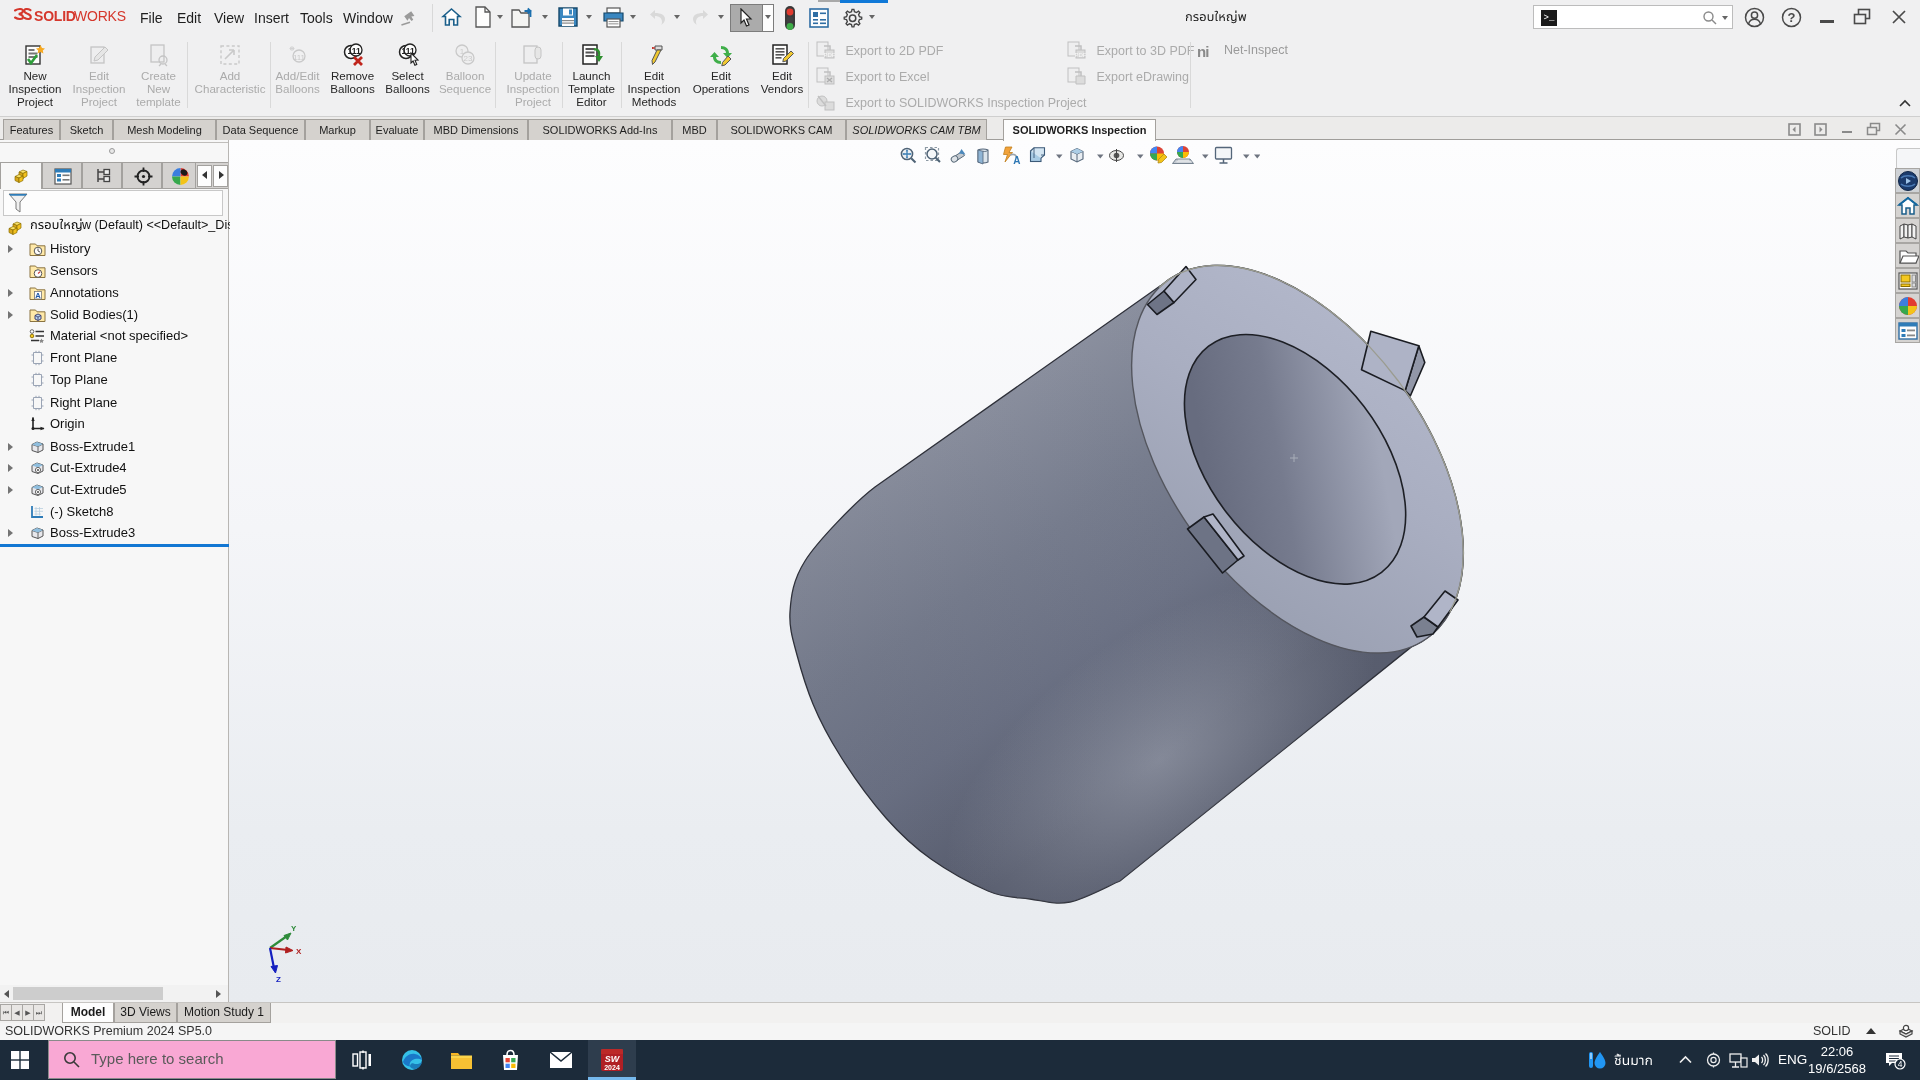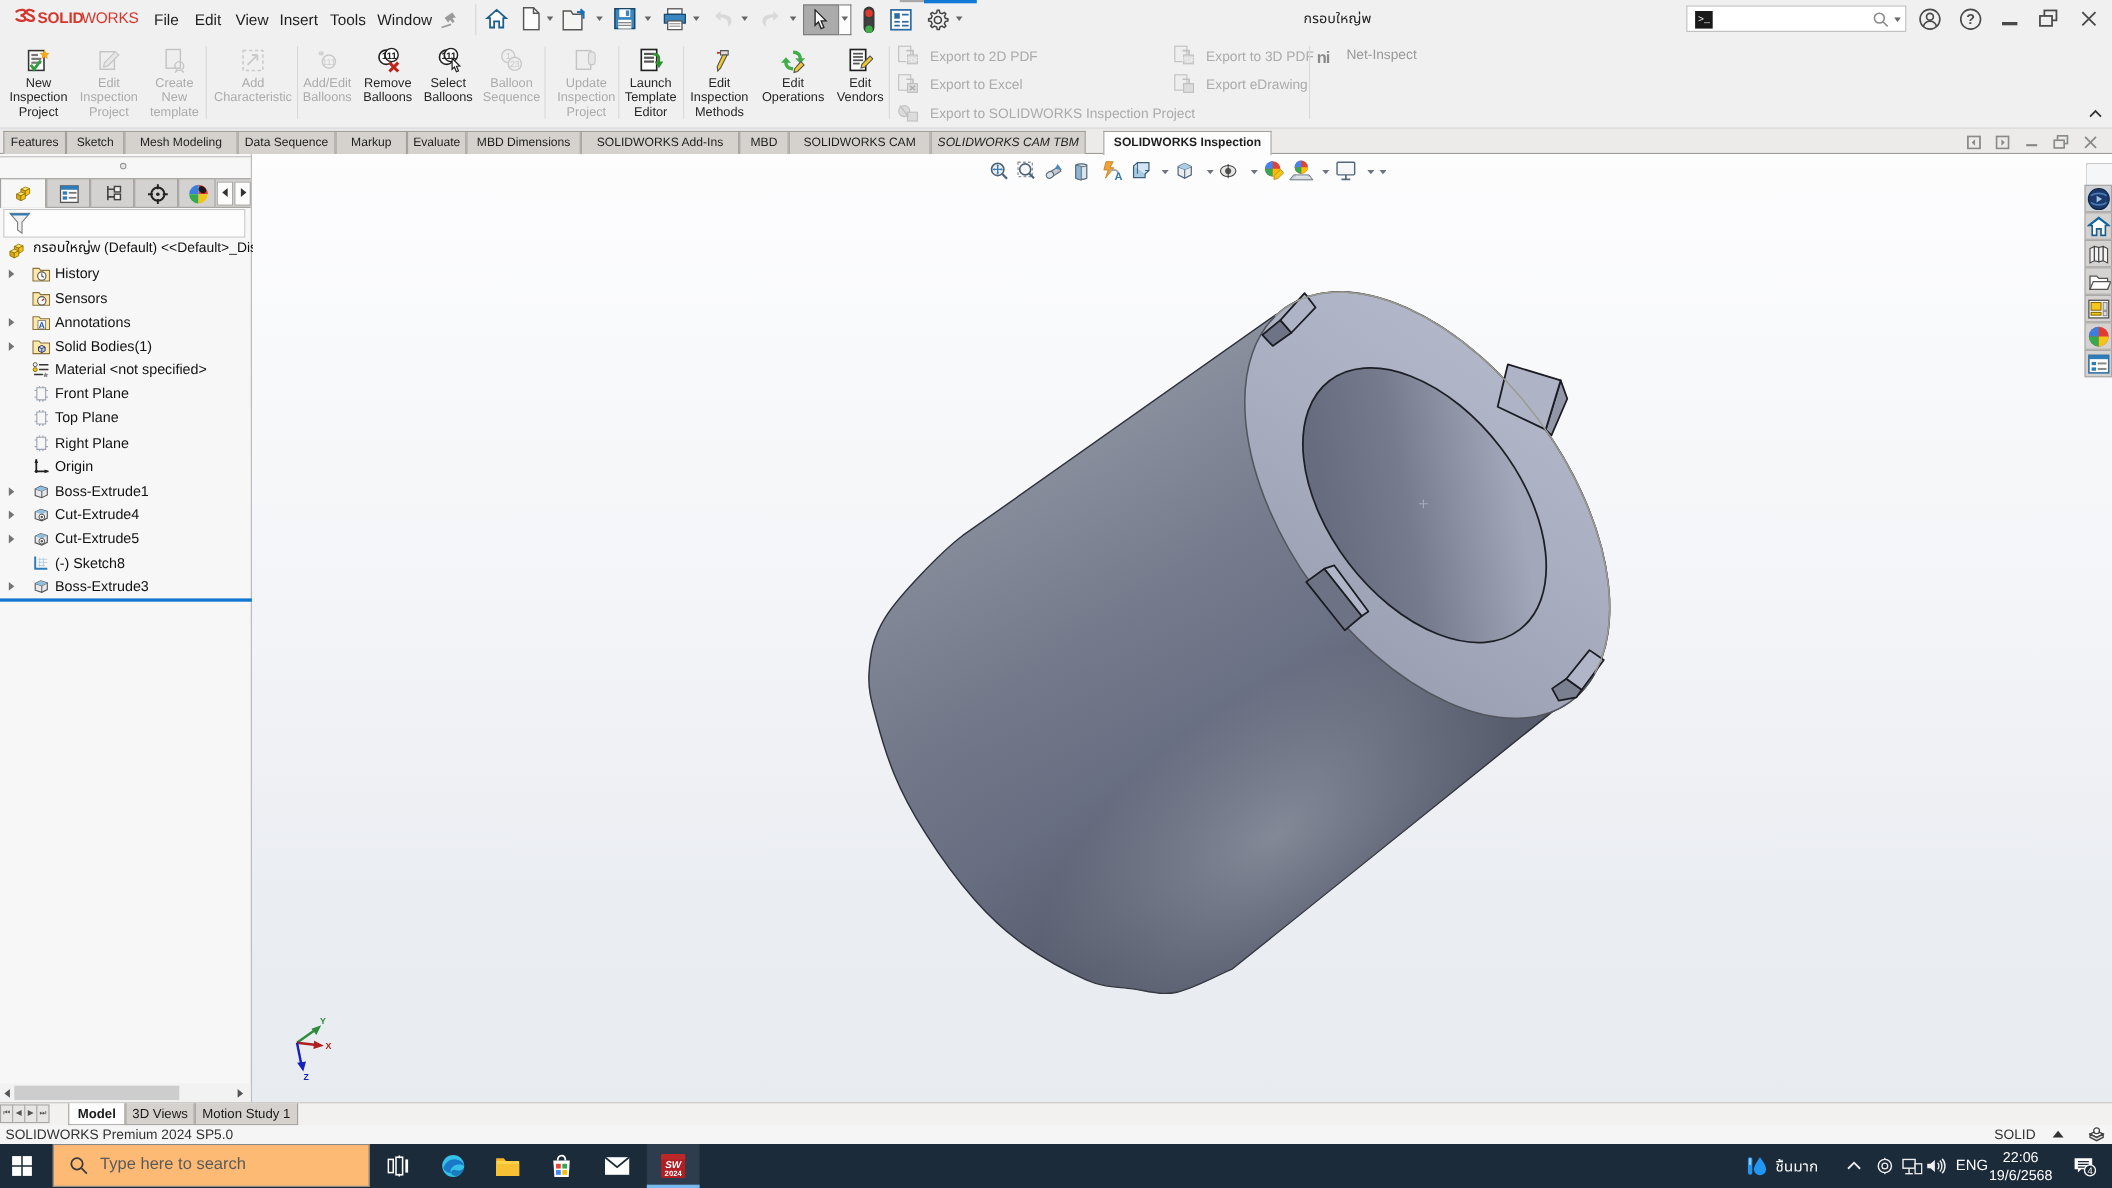--- a/index.html
+++ b/index.html
@@ -46,21 +46,21 @@
 
 
 #bottomtabs { position:absolute; left:0; top:1002px; width:1920px; height:21px; background:#f2f1f0; border-top:1px solid #c7c5c2; }
 .btab { position:absolute; top:0; height:20px; line-height:19px; font-size:12px; text-align:center; color:#1a1a1a; background:#d5d2ce; border:1px solid #a4a19d; border-top:none; }
 .btab.active { background:#fdfdfd; font-weight:bold; }
 .navb { display:inline-block; width:12px; height:17px; border:1px solid #a8a6a3; background:#e8e6e4; font-size:7px; line-height:16px; text-align:center; color:#555; margin-right:-1px; vertical-align:top; }
 #statusbar { position:absolute; left:0; top:1023px; width:1920px; height:17px; background:#f5f5f5; font-size:12.5px; color:#333; }
 
 
 #taskbar { position:absolute; left:0; top:1040px; width:1920px; height:40px; background:#1c2b3a; }
-#tsearch { position:absolute; left:48px; top:0; width:288px; height:39px; background:#fdba74; border:1px solid #8a8a8a; }
+#tsearch { position:absolute; left:48px; top:0; width:288px; height:39px; background:#f9a8d4; border:1px solid #8a8a8a; }
 .tpbox { position:absolute; left:0; width:25px; height:25px; background:#d5d3d1; border:1px solid #a8a6a3; }
 .tpbox svg { margin:1px 0 0 1px; }
 .tpbox:first-child { background:#cfd2d6; }
 </style>
 </head>
 <body>
 <div id="app">
   <div id="titlebar">
     <svg id="logo" width="130" height="24" viewBox="0 0 130 24">
       <g fill="none" stroke="#d5372c" stroke-width="2.1" stroke-linecap="round">

